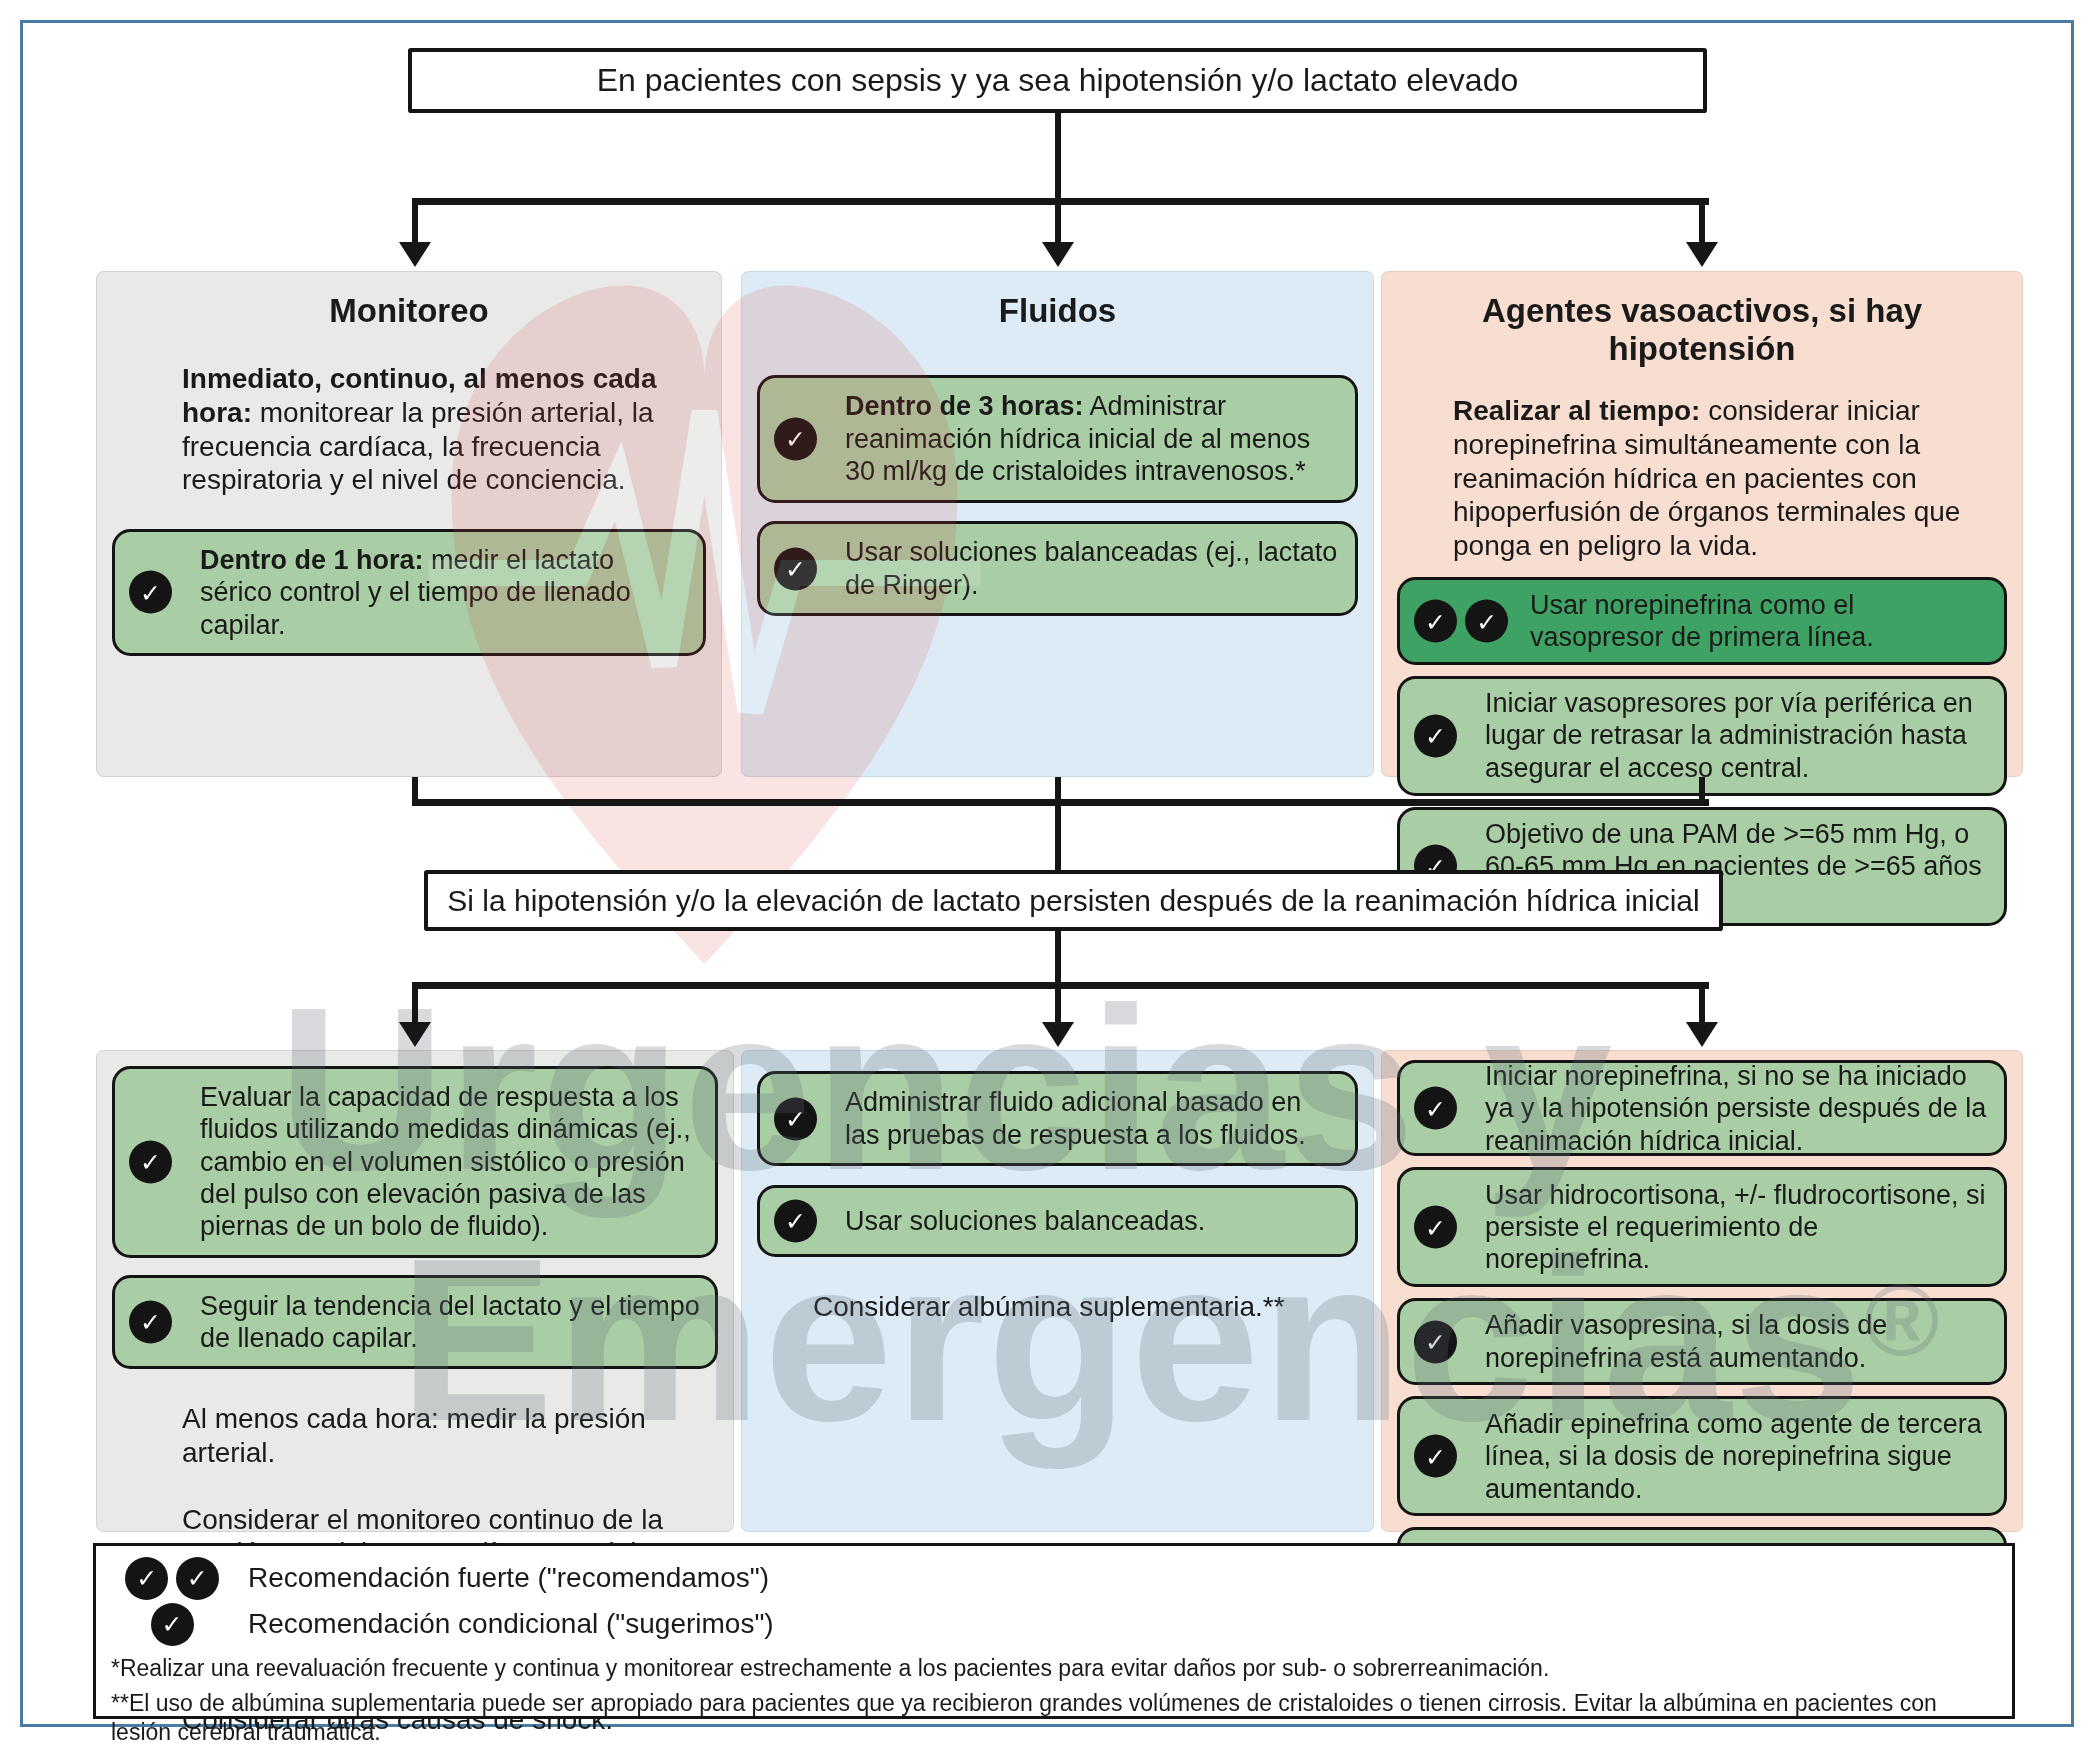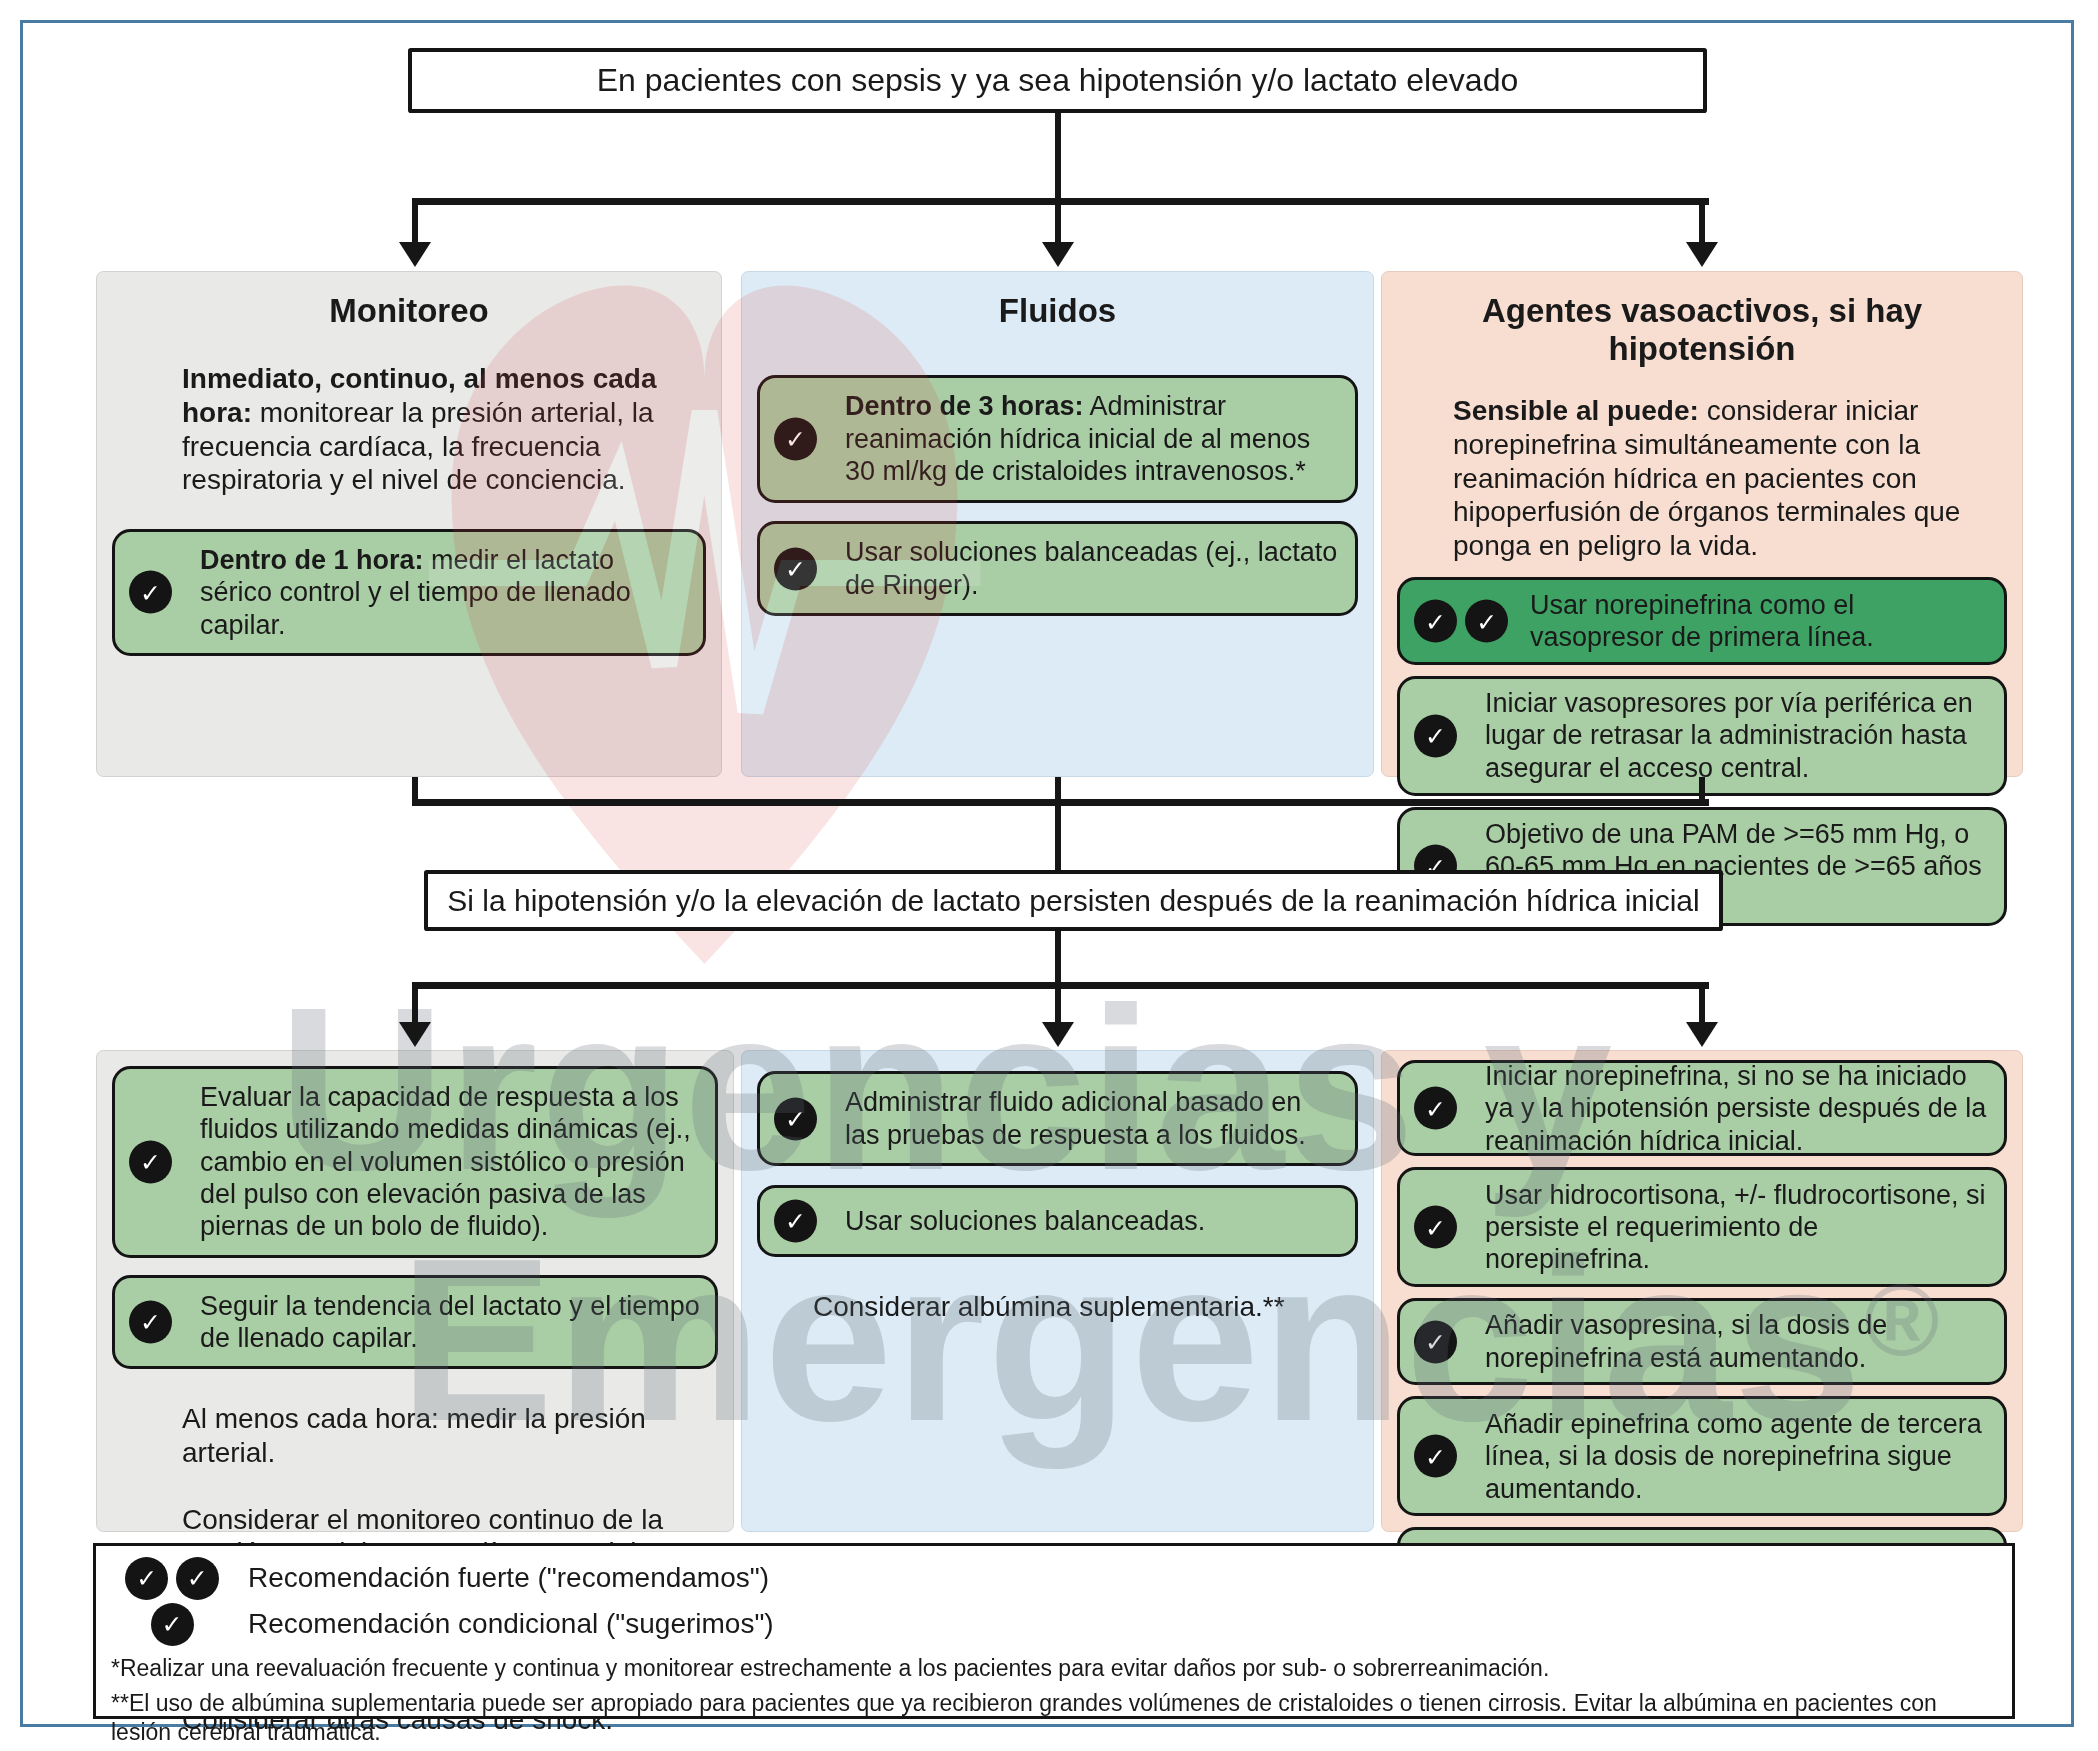--- a/index.html
+++ b/index.html
@@ -101,21 +101,21 @@
         <span class="chkslot">
             <span class="chk">✓</span>
           </span>
         <div class="gtxt"><span>Usar soluciones balanceadas (ej., lactato de Ringer).</span></div>
       </div>
     </div>
   </div>
 
   <div class="panel pink" style="left:1381px;top:271px;width:642px;height:506px;">
     <div class="ptitle">Agentes vasoactivos, si hay hipotensión</div>
-    <div class="intro c3"><b>Sensible al puede:</b><span> considerar iniciar norepinefrina simultáneamente con la reanimación hídrica en pacientes con hipoperfusión de órganos terminales que ponga en peligro la vida.</span></div>
+    <div class="intro c3"><b>Realizar al tiempo:</b><span> considerar iniciar norepinefrina simultáneamente con la reanimación hídrica en pacientes con hipoperfusión de órganos terminales que ponga en peligro la vida.</span></div>
     <div class="stack tight" style="margin-top:15px;">
       <div class="gbox dark">
         <span class="chkslot">
             <span class="chk">✓</span>
             <span class="chk">✓</span>
           </span>
         <div class="gtxt"><span>Usar norepinefrina como el vasopresor de primera línea.</span></div>
       </div>
       <div class="gbox">
         <span class="chkslot">

